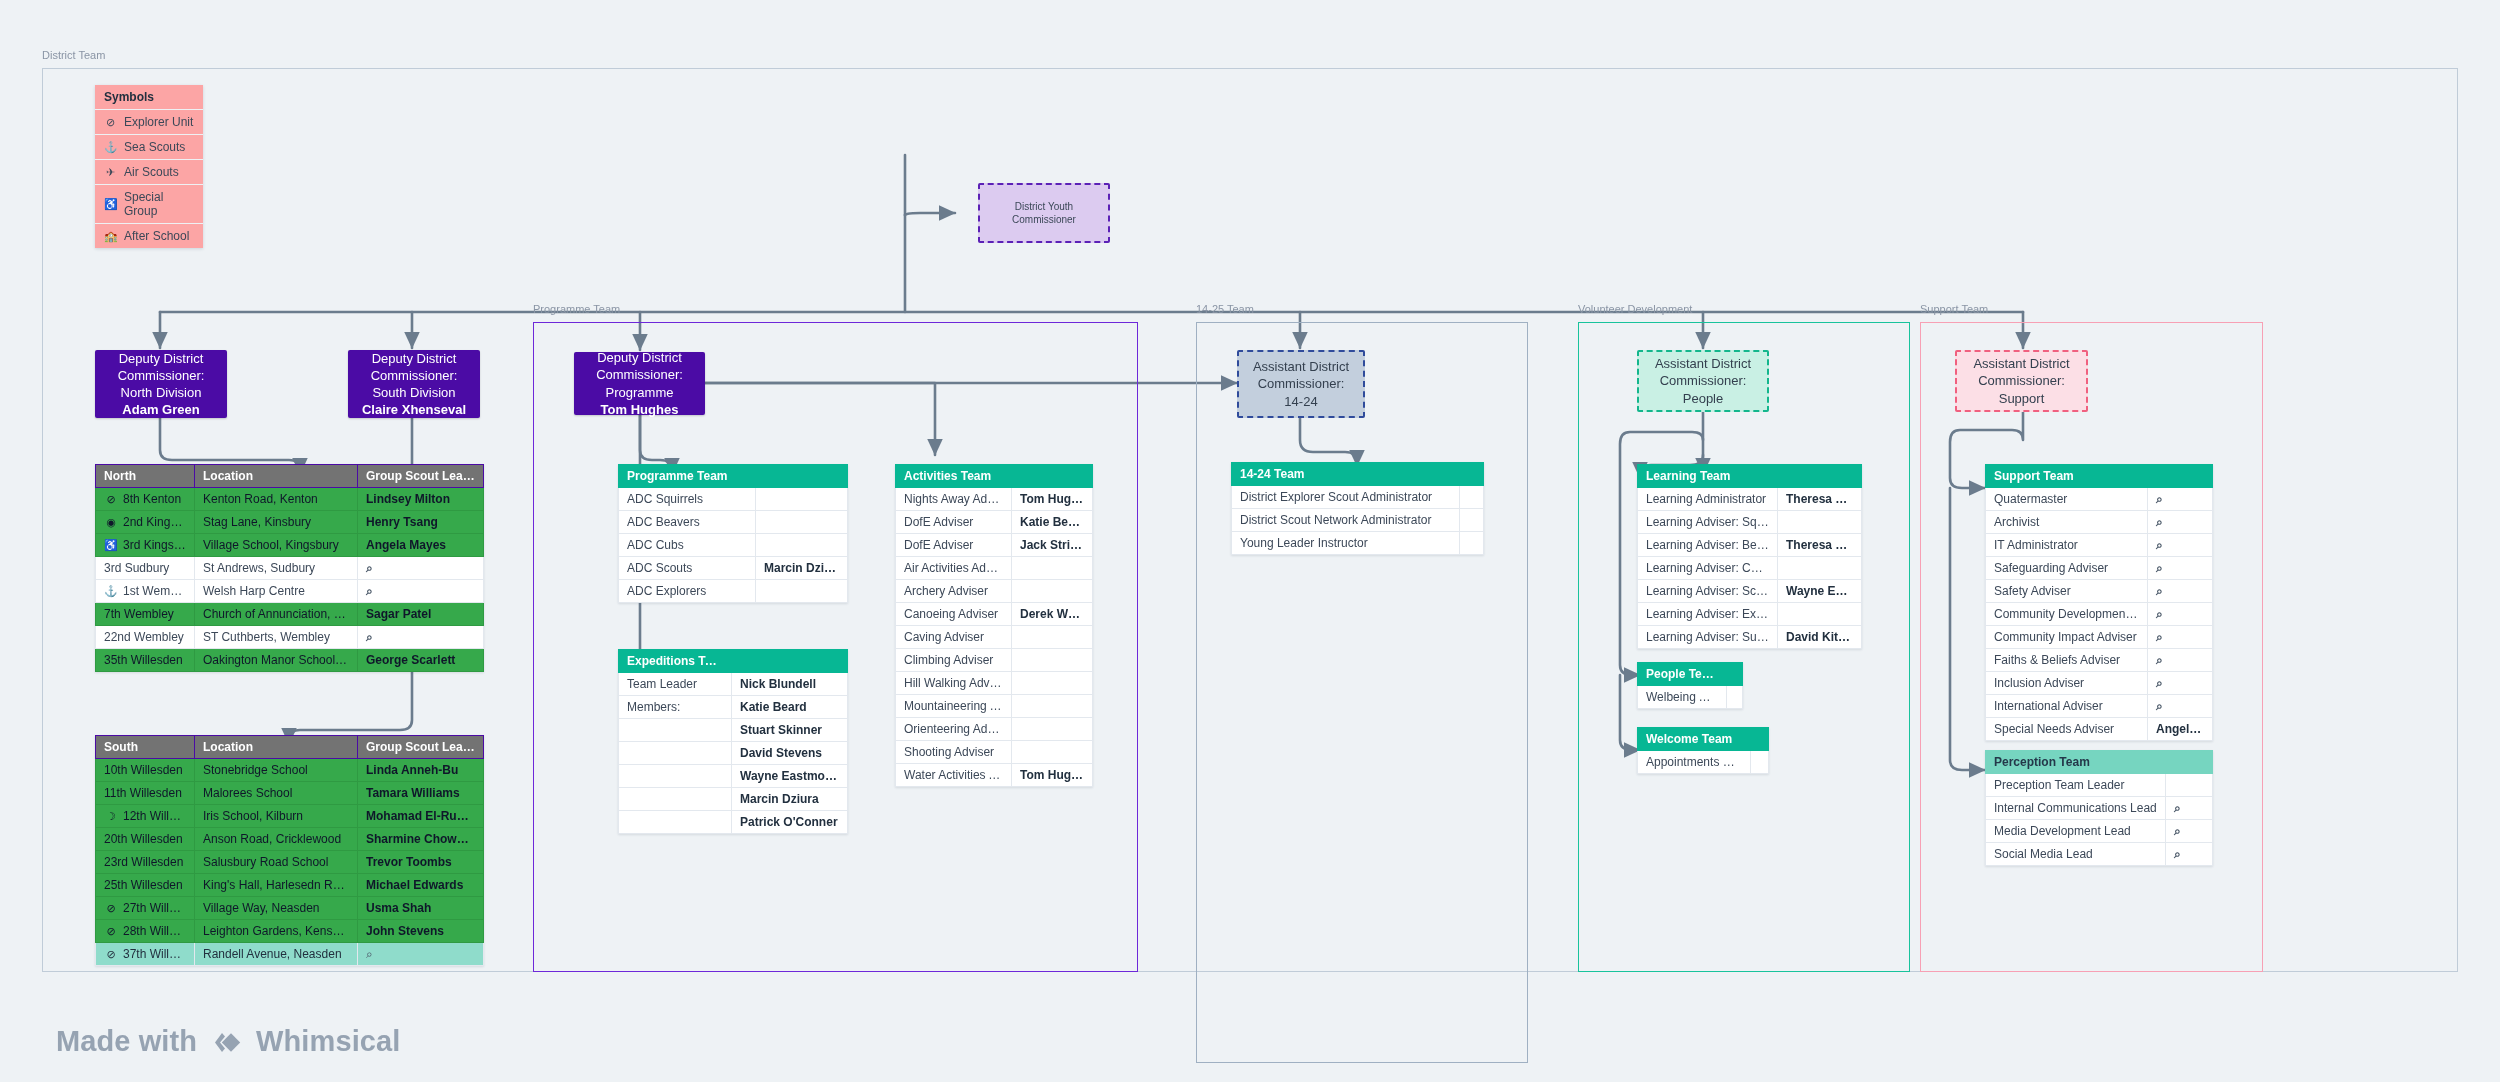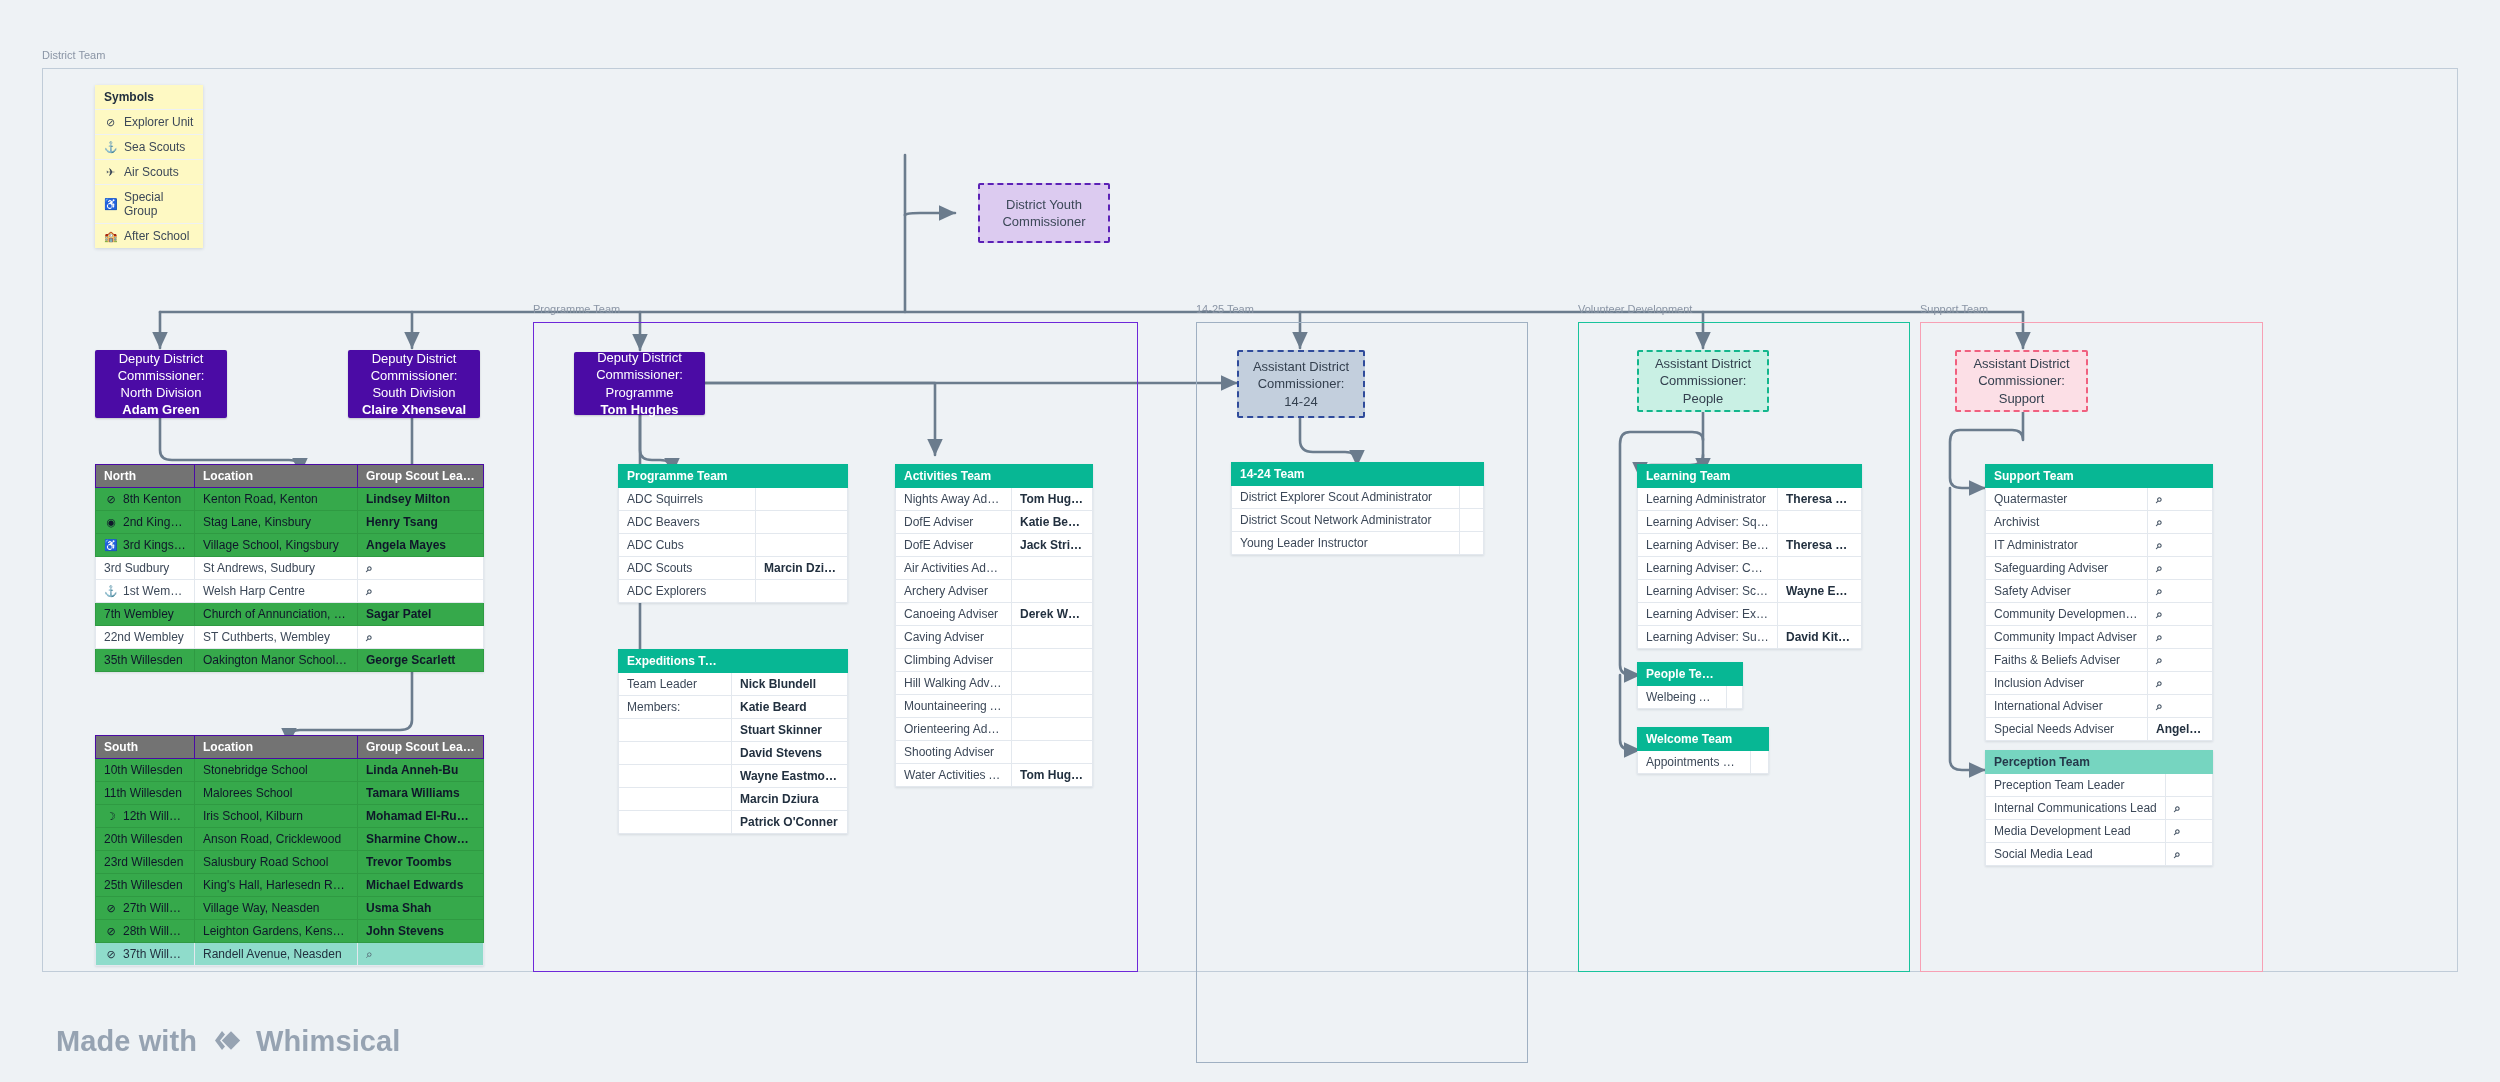--- a/index.html
+++ b/index.html
@@ -26,21 +26,21 @@
     position: absolute; display: flex; align-items: center; justify-content: center;
     text-align: center; line-height: 1.32; border-radius: 2px;
   }
   .node .l1 { display: block; }
   .node .l2 { display: block; font-weight: bold; }
   .node-solid-purple {
     background: #4B0BA5; color: #ffffff; font-size: 13px;
     box-shadow: 0 1px 2px rgba(0,0,0,.18);
   }
   .node-dash-purple {
-    background: #dccbf0; color: #3c4858; font-size: 13px;
+    background: #dccbf0; color: #3c4858; font-size: 10px;
     border: 2px dashed #5b21b6;
   }
   .node-dash-blue {
     background: #c3cfdd; color: #34404f; font-size: 13px;
     border: 2px dashed #2f4b9b;
   }
   .node-dash-teal {
     background: #c9f0e4; color: #34404f; font-size: 13px;
     border: 2px dashed #13b68c;
   }
@@ -60,30 +60,30 @@
   .hdr-mint   th { background: #76d5c0; color: #24384a; border-color: #76d5c0; margin-top: 47px; }
   .r-green td { background: #36a94b; color: #0f172a; border-color: #2f9a42; }
   .r-green td.nm { font-weight: bold; }
   .r-white td { background: #ffffff; color: #3c4858; }
   .r-white td.nm { font-weight: bold; color: #22303f; }
   .r-mint td  { background: #8fdccb; color: #22303f; }
   .sym { display: inline-block; width: 14px; text-align: center; margin-right: 5px; font-size: 11px; }
   .mag { display: inline-block; color: #4a5868; font-size: 12px; }
 
   
-  .legend { position: absolute; background: #fef9c3; box-shadow: 0 1px 3px rgba(40,60,80,.16);
+  .legend { position: absolute; background: #fca5a5; box-shadow: 0 1px 3px rgba(40,60,80,.16);
             font-size: 12px; width: 108px; }
   .legend .row { display: flex; align-items: center; gap: 7px; padding: 5px 9px;
                  border-bottom: 1px solid #eef1f4; color: #3c4858; }
   .legend .row:last-child { border-bottom: none; }
   .legend .ttl { font-weight: bold; color: #22303f; }
   .legend .gl { width: 13px; text-align: center; font-size: 11px; }
 
   
-  .watermark { position: absolute; left: 56px; bottom: 24px; display: flex; align-items: flex-start;
+  .watermark { position: absolute; left: 56px; bottom: 24px; display: flex; align-items: flex-end;
                gap: 14px; color: #96a3b2; font-size: 29px; font-weight: bold; letter-spacing: .1px; }
   .wm-logo { width: 31px; height: 31px; position: relative; }
 </style>
 </head>
 <body>
 
 <div id="canvas">
 
   <svg class="wires" viewBox="0 0 2500 1082">
     <defs>

